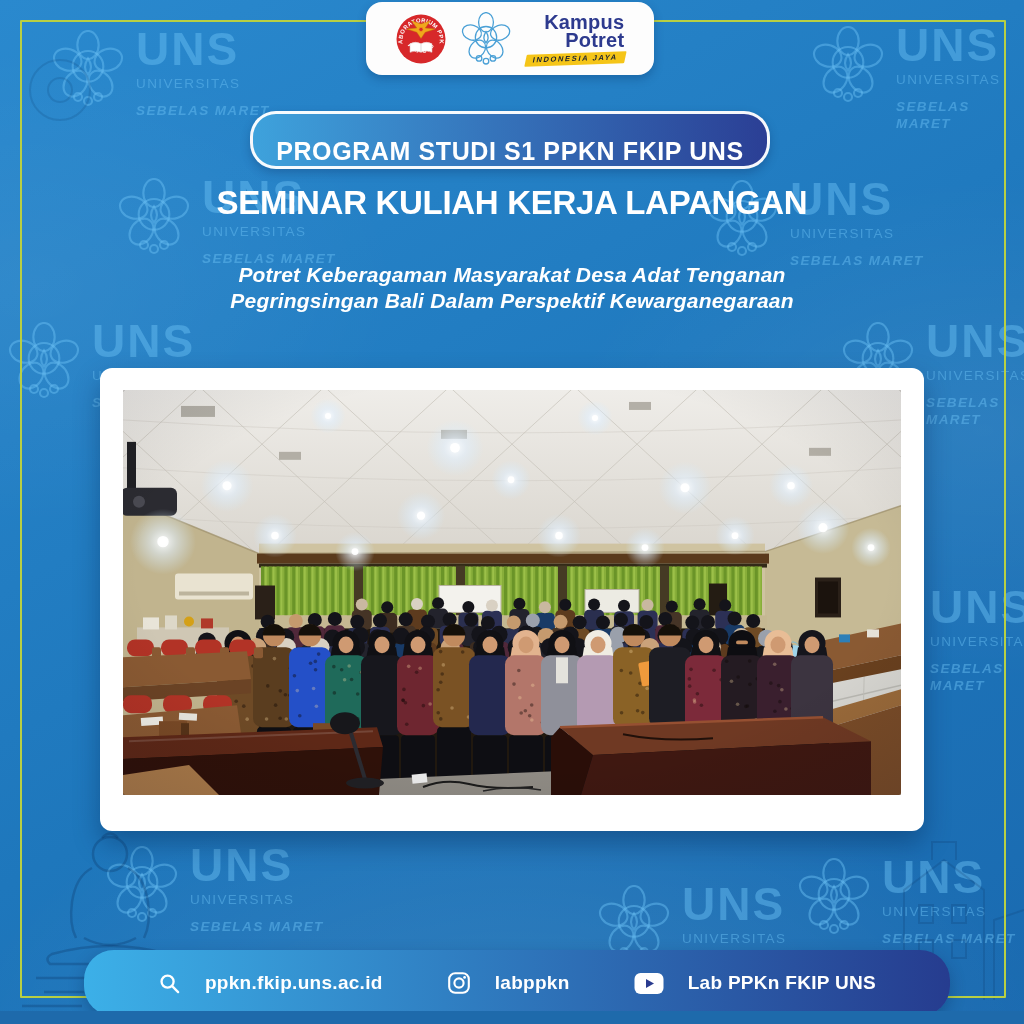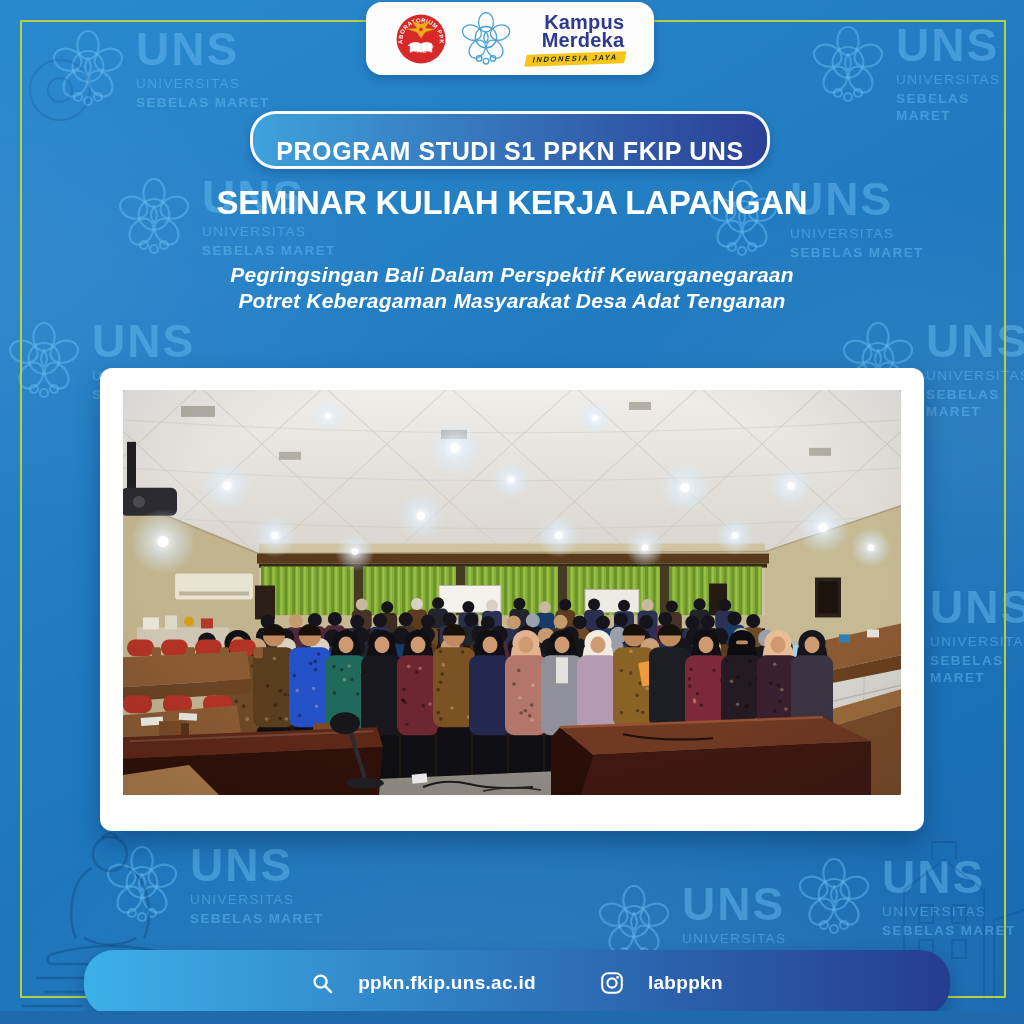--- a/index.html
+++ b/index.html
@@ -16,21 +16,21 @@
   .border-frame{
     position:absolute;left:20px;top:20px;right:18px;bottom:26px;
     border:2px solid #b8cf43;z-index:2;pointer-events:none;border-radius:1px;
   }
   .bottom-strip{position:absolute;left:0;right:0;bottom:0;height:13px;background:#1e6aab;z-index:5;}
   
   .wm{position:absolute;display:flex;gap:12px;align-items:flex-start;color:rgba(105,190,242,.48);z-index:1;pointer-events:none;}
   .wm-em{width:72px;height:78px;flex:0 0 auto;}
   .wm-uns{font-size:46px;font-weight:bold;letter-spacing:2px;line-height:.85;}
   .wm-l1{font-size:13.5px;font-weight:normal;letter-spacing:1.4px;line-height:1.25;margin-top:7px;}
-  .wm-l2{font-size:13.5px;font-weight:bold;letter-spacing:1.4px;line-height:1.25;margin-top:2px;}
+  .wm-l2{font-size:13.5px;font-weight:bold;letter-spacing:1.4px;line-height:1.25;margin-top:10px;font-style:italic;}
   .deco{position:absolute;z-index:1;pointer-events:none;}
   
   .badge{
     position:absolute;left:366px;top:2px;width:288px;height:73px;border-radius:16px;
     background:#fdfdfd;z-index:4;display:flex;align-items:center;justify-content:center;gap:15px;
     box-shadow:0 4px 10px rgba(0,40,90,.28);
   }
   .km{display:flex;flex-direction:column;align-items:flex-end;line-height:1;}
   .km-line{font-size:20px;font-weight:bold;color:#2d3a8e;letter-spacing:.2px;line-height:.92;}
   .km-banner{
@@ -323,35 +323,35 @@
       <ellipse cx="27" cy="11" rx="8" ry="10.5" transform="rotate(216 27 27)"></ellipse>
       <ellipse cx="27" cy="11" rx="8" ry="10.5" transform="rotate(288 27 27)"></ellipse>
       <circle cx="27" cy="27" r="11.5"></circle>
       <path d="M27 21 q4.5 7 0 12 q-4.5 -5 0 -12 Z"></path>
       <circle cx="19.5" cy="50" r="3"></circle>
         <circle cx="27" cy="53" r="3"></circle>
         <circle cx="34.5" cy="50" r="3"></circle>
     </svg>
     <div class="km">
       <div class="km-line">Kampus</div>
-      <div class="km-line">Merdeka</div>
+      <div class="km-line">Potret</div>
       <div class="km-banner">INDONESIA JAYA</div>
     </div>
   </div>
 
   <div class="pill">
     <span>PROGRAM STUDI S1 PPKN FKIP UNS</span>
   </div>
 
   <div class="title">
     <div>SEMINAR KULIAH KERJA LAPANGAN</div>
   </div>
   <div class="subtitle">
+    <div>Potret Keberagaman Masyarakat Desa Adat Tenganan</div>
     <div>Pegringsingan Bali Dalam Perspektif Kewarganegaraan</div>
-    <div>Potret Keberagaman Masyarakat Desa Adat Tenganan</div>
   </div>
 
   <div class="photo-card">
     <svg id="photo" viewBox="0 0 778 406" preserveAspectRatio="none">
       <defs>
         <clipPath id="pc">
             <rect x="0" y="0" width="778" height="406"></rect>
           </clipPath>
         <linearGradient id="ceil" x1="0" y1="0" x2="0" y2="1">
           <stop offset="0" stop-color="#efede9"></stop>
@@ -1029,16 +1029,23 @@
       <span class="f-label">ppkn.fkip.uns.ac.id</span>
     </div>
     <div class="f-item">
       <svg class="f-ic" width="24" height="24" viewBox="0 0 24 24" fill="none" stroke="#ffffff" stroke-width="2.1">
         <rect x="2.2" y="2.2" width="19.6" height="19.6" rx="6"></rect>
         <circle cx="12" cy="12" r="4.6"></circle>
         <circle cx="17.6" cy="6.4" r="1.4" fill="#ffffff" stroke="none"></circle>
       </svg>
       <span class="f-label">labppkn</span>
     </div>
+    <div class="f-item">
+      <svg class="f-ic" width="30" height="23" viewBox="0 0 30 23">
+        <rect x="0.5" y="1" width="29" height="21" rx="6" fill="#ffffff"></rect>
+        <path d="M12 7 L20 11.5 L12 16 Z" fill="#2a3b8f"></path>
+      </svg>
+      <span class="f-label">Lab PPKn FKIP UNS</span>
+    </div>
   </div>
 
   <div class="bottom-strip"></div>
 </div>
 
 </body></html>

